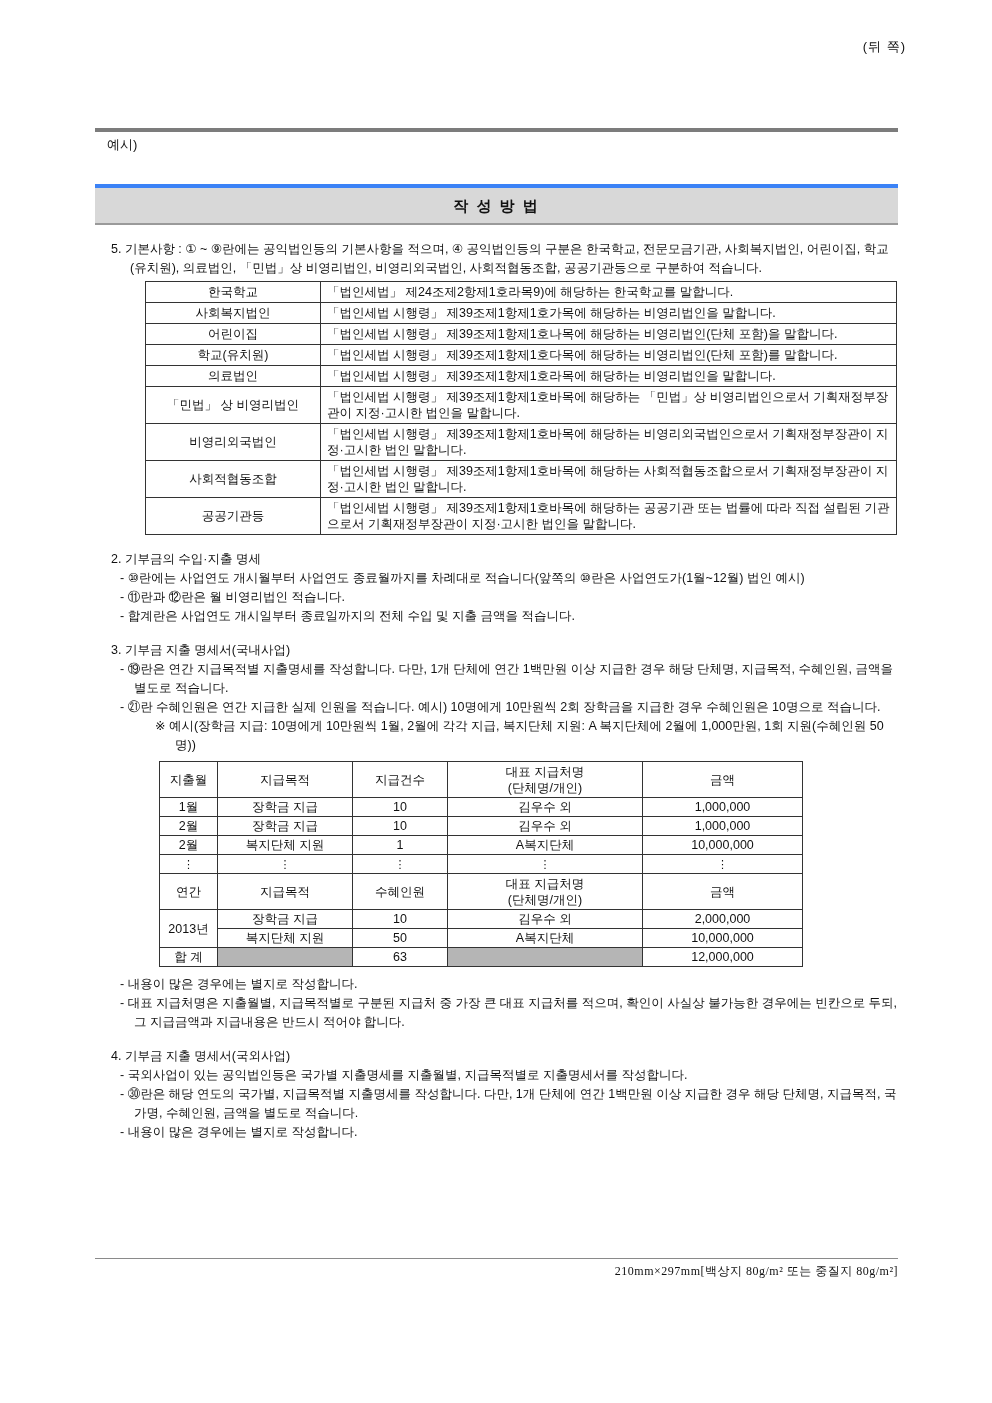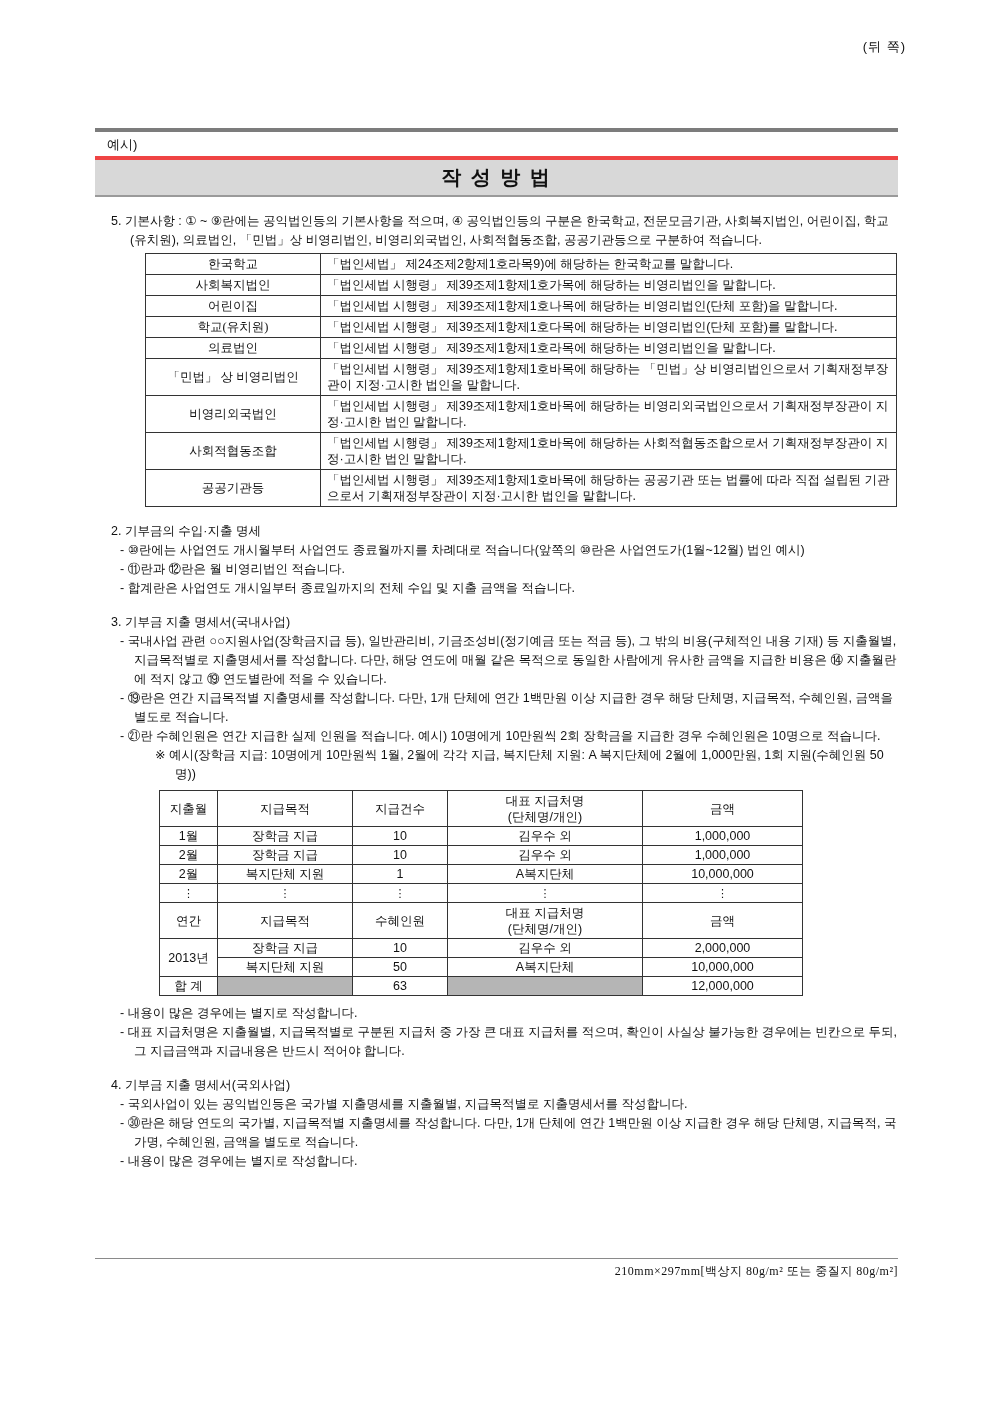--- a/index.html
+++ b/index.html
@@ -6,34 +6,34 @@
   html,body { width:992px; height:1403px; background:#ffffff; overflow:hidden;
     font-family:"Liberation Sans","DejaVu Sans",sans-serif; color:#111; }
   .page { position:relative; width:992px; height:1141px; }
 
   .backside { position:absolute; top:38px; right:86px; font-size:13px; letter-spacing:1px; }
 
   .content { position:absolute; left:95px; top:128px; width:803px; font-size:12.5px; line-height:19px; word-break:break-all; }
 
   .rule { height:4px; background:#7c7c7c; }
   .example-label { padding:3px 0 2px 12px; font-size:13px; }
-  .title-box { background:#d8d8d8; border-top:4px solid #ef4444; border-bottom:2px solid #9a9a9a;
-    text-align:center; font-weight:bold; font-size:20px; padding:8px 0; letter-spacing:2px; }
+  .title-box { background:#d8d8d8; border-top:4px solid #3b82f6; border-bottom:2px solid #9a9a9a;
+    text-align:center; font-weight:bold; font-size:15px; padding:8px 0; letter-spacing:2px;margin-top:28px; }
 
   .sec { margin-top:15px; }
   .sec-heading { margin-left:16px; padding-left:19px; text-indent:-19px; }
   .bullet { margin-left:25px; padding-left:14px; text-indent:-14px; }
   .note { margin-left:60px; padding-left:20px; text-indent:-20px; }
 
   table { border-collapse:collapse; table-layout:fixed; }
   td, th { border:1px solid #333; font-size:12.5px; line-height:16px; font-weight:normal; }
 
   .def-table { margin:3px 0 0 50px; width:752px; }
   .def-table td { padding:2px 6px; vertical-align:middle; }
-  .def-table .term-cell { width:175px; text-align:center;font-family:Liberation Serif, serif; }
+  .def-table .term-cell { width:175px; text-align:center; }
 
   .ex-table { margin:6px 0 0 64px; width:643px; }
   .ex-table td { text-align:center; padding:1px 3px; vertical-align:middle; }
   .ex-table .hdr td { height:36px; }
   .pre { white-space:pre-line; }
   .gray { background:#b5b5b5; }
   .ellipsis-row td { height:18px; font-size:11px; }
 
   .footer { position:absolute; left:95px; width:803px; top:1258px; border-top:1px solid #8a8a8a;
     text-align:right; font-size:12px; padding-top:4px; letter-spacing:0.5px;font-family:Liberation Serif, serif; }
@@ -97,21 +97,20 @@
 
     <div class="sec">
       <div class="sec-heading">2. 기부금의 수입·지출 명세</div>
       <div class="bullet">- ⑩란에는 사업연도 개시월부터 사업연도 종료월까지를 차례대로 적습니다(앞쪽의 ⑩란은 사업연도가(1월~12월) 법인 예시)</div>
       <div class="bullet">- ⑪란과 ⑫란은 월 비영리법인 적습니다.</div>
       <div class="bullet">- 합계란은 사업연도 개시일부터 종료일까지의 전체 수입 및 지출 금액을 적습니다.</div>
     </div>
 
     <div class="sec">
       <div class="sec-heading">3. 기부금 지출 명세서(국내사업)</div>
-      <div class="bullet">- 국내사업 관련 ○○지원사업(장학금지급 등), 일반관리비, 기금조성비(정기예금 또는 적금 등), 그 밖의 비용(구체적인 내용 기재) 등 지출월별, 지급목적별로 지출명세서를 작성합니다. 다만, 해당 연도에 매월 같은 목적으로 동일한 사람에게 유사한 금액을 지급한 비용은 ⑭ 지출월란에 적지 않고 ⑲ 연도별란에 적을 수 있습니다.</div>
       <div class="bullet">- ⑲란은 연간 지급목적별 지출명세를 작성합니다. 다만, 1개 단체에 연간 1백만원 이상 지급한 경우 해당 단체명, 지급목적, 수혜인원, 금액을 별도로 적습니다.</div>
       <div class="bullet">- ㉑란 수혜인원은 연간 지급한 실제 인원을 적습니다. 예시) 10명에게 10만원씩 2회 장학금을 지급한 경우 수혜인원은 10명으로 적습니다.</div>
       <div class="note">※ 예시(장학금 지급: 10명에게 10만원씩 1월, 2월에 각각 지급, 복지단체 지원: A 복지단체에 2월에 1,000만원, 1회 지원(수혜인원 50명))</div>
 
       <table class="ex-table">
         <colgroup>
           <col style="width:58px">
             <col style="width:135px">
             <col style="width:95px">
             <col style="width:195px">

